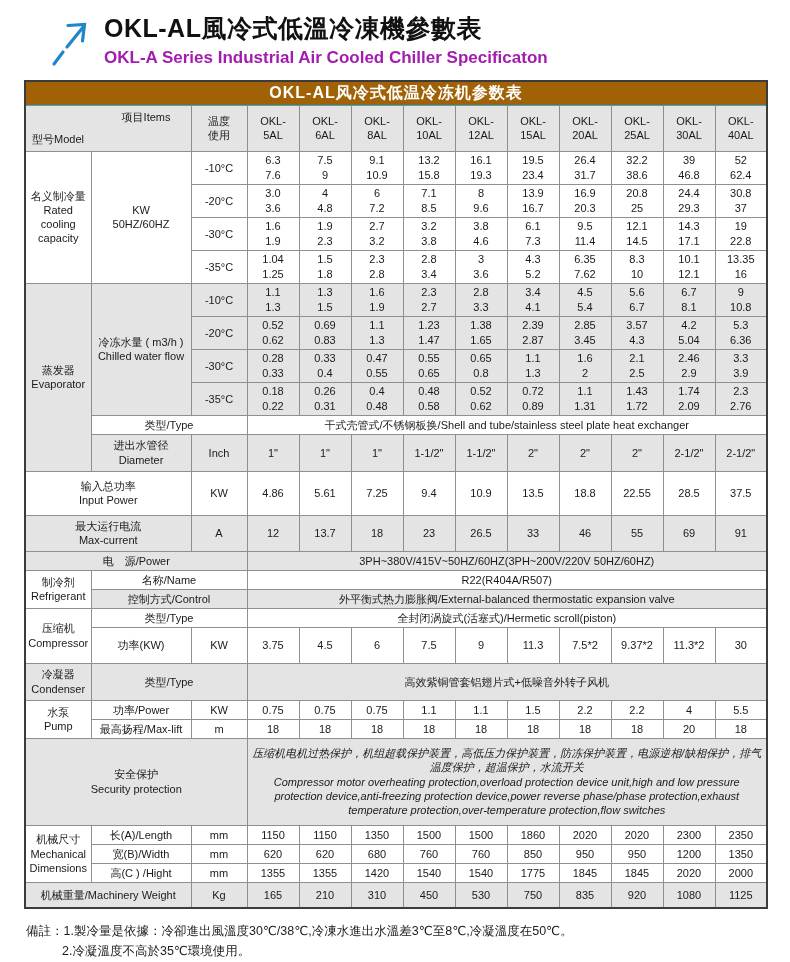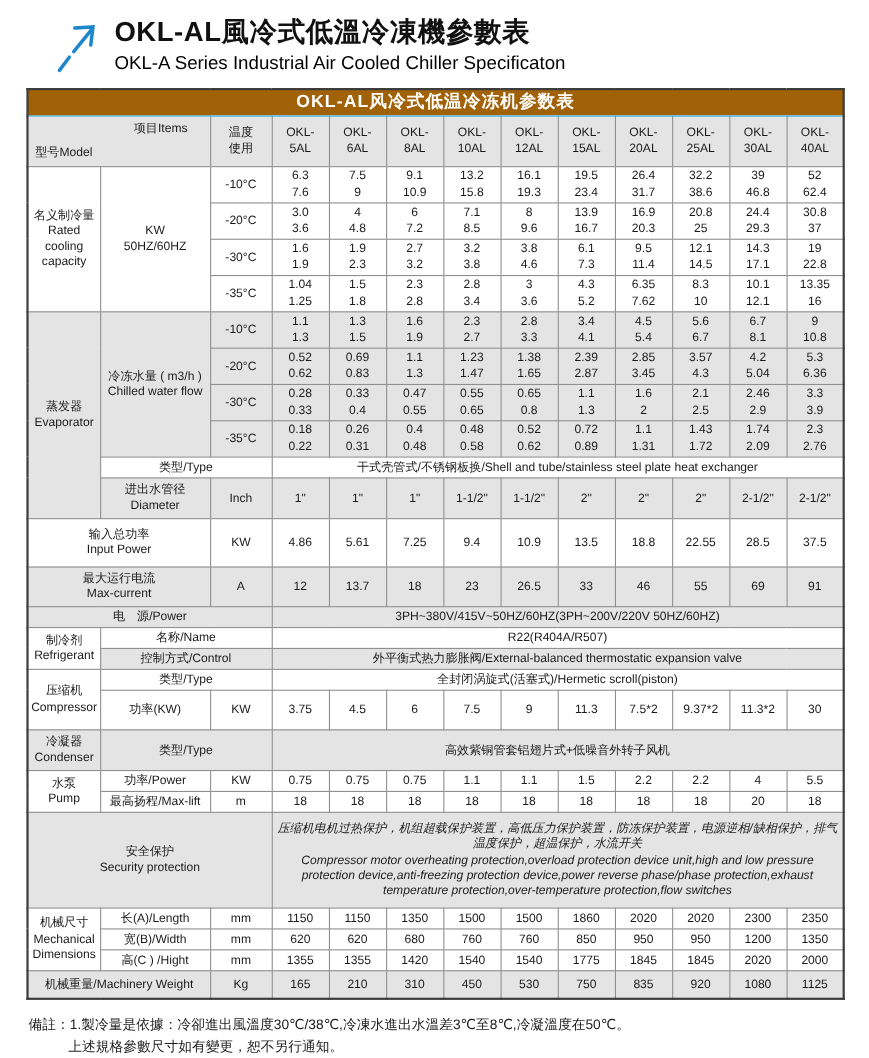--- a/index.html
+++ b/index.html
@@ -6,21 +6,21 @@
   html,body { margin:0; padding:0; }
   body {
     width:790px; height:962px; background:#ffffff;
     font-family:"Liberation Sans","DejaVu Sans",sans-serif;
     color:#1c1c1c;
   }
   
   .doc-header { display:flex; align-items:flex-start; padding:12px 24px 10px 50px; }
   .logo { width:42px; height:52px; margin:6px 12px 0 0; flex:0 0 auto; }
   .titles h1 { margin:0; font-size:25px; font-weight:bold; letter-spacing:0.5px; color:#111; white-space:nowrap; }
-  .titles h2 { margin:3px 0 0; font-size:17px; font-weight:normal; color:#000000; white-space:nowrap; }
+  .titles h2 { margin:3px 0 0; font-size:17px; font-weight:bold; color:#a21caf; white-space:nowrap; }
 
   
   table.spec {
     margin:0 24px; width:742px; table-layout:fixed;
     border-collapse:collapse; border:2px solid #3c3c3c;
   }
   table.spec td {
     border:1px solid #8f8f8f;
     text-align:center; vertical-align:middle;
     font-size:11px; line-height:1.3; padding:1px 2px;
@@ -509,15 +509,16 @@
         <td class="v">835</td>
         <td class="v">920</td>
         <td class="v">1080</td>
         <td class="v">1125</td>
       </tr>
   </tbody>
 </table>
 
 <div class="notes">
   <div>備註：1.製冷量是依據：冷卻進出風溫度30℃/38℃,冷凍水進出水溫差3℃至8℃,冷凝溫度在50℃。</div>
+  <div class="indent">2.冷凝溫度不高於35℃環境使用。</div>
   <div class="indent">上述規格參數尺寸如有變更，恕不另行通知。</div>
 
 </div>
 
 </body></html>

